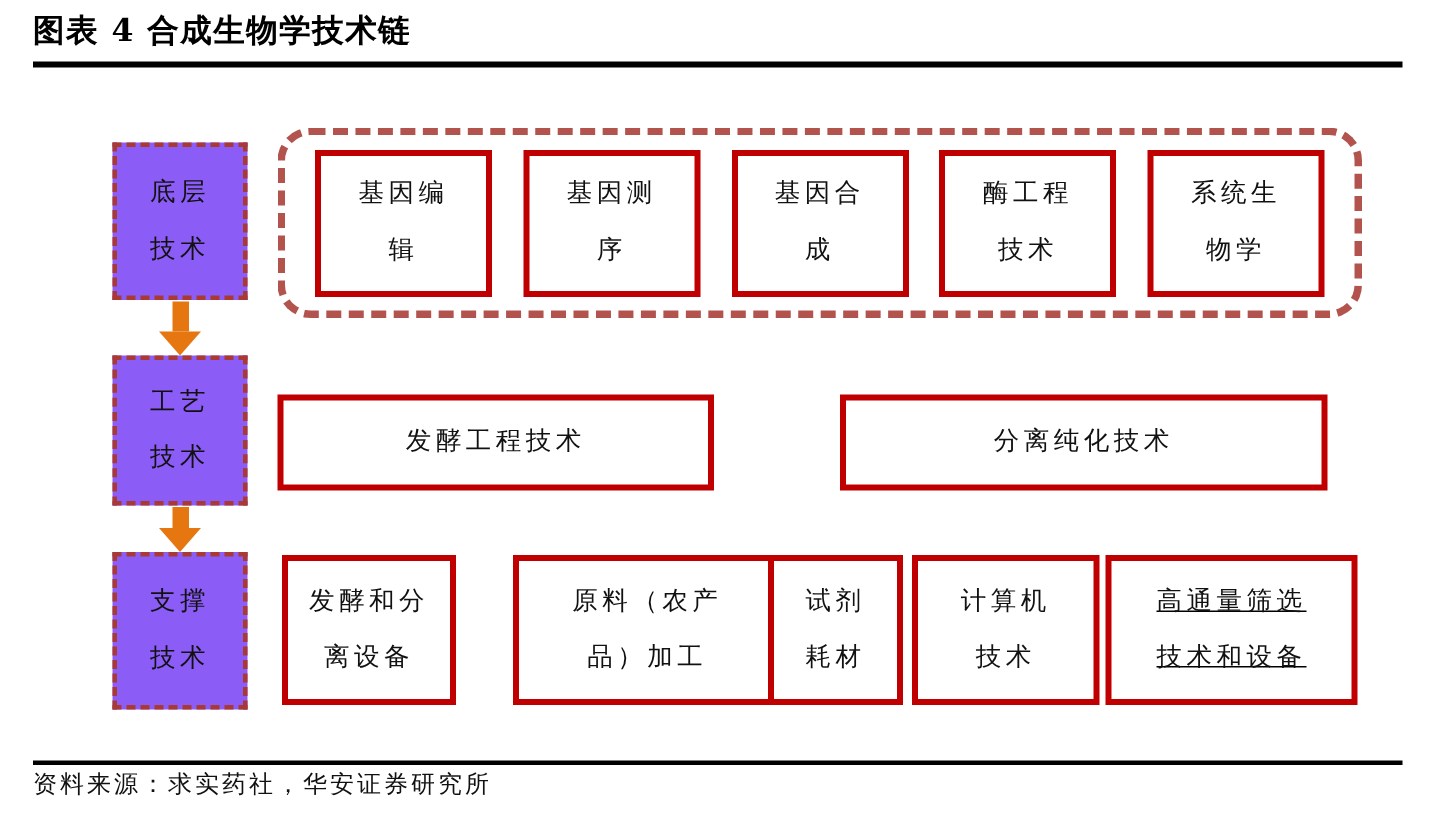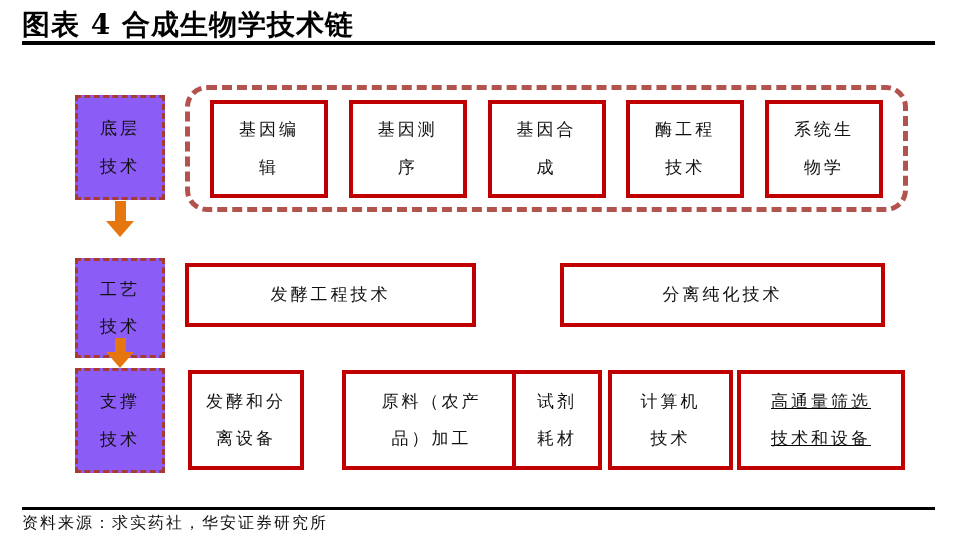--- a/index.html
+++ b/index.html
@@ -12,21 +12,21 @@
     position: relative;
     width: 953px;
     height: 542px;
     background: #ffffff;
     overflow: hidden;
   }
   .title {
     position: absolute;
     left: 22px;
     top: 6px;
-    font-size: 28px;
+    font-size: 21px;
     font-weight: bold;
     color: #000000;
     letter-spacing: 1px;
     white-space: nowrap;
   }
   .rule {
     position: absolute;
     left: 22px;
     width: 913px;
     background: #000000;
@@ -131,21 +131,21 @@
   <div class="stage-box" style="top:95px;height:105px;">
     <span class="label">底层
 技术</span>
   </div>
 
   <div class="arrow" style="top:201px;">
     <div class="shaft" style="height:20px;"></div>
     <div class="head"></div>
   </div>
 
-  <div class="stage-box" style="top:237px;height:100px;margin-top:21px;">
+  <div class="stage-box" style="top:237px;height:100px;">
     <span class="label">工艺
 技术</span>
   </div>
 
   <div class="arrow" style="top:338px;">
     <div class="shaft" style="height:14px;"></div>
     <div class="head"></div>
   </div>
 
   <div class="stage-box" style="top:368px;height:105px;">

